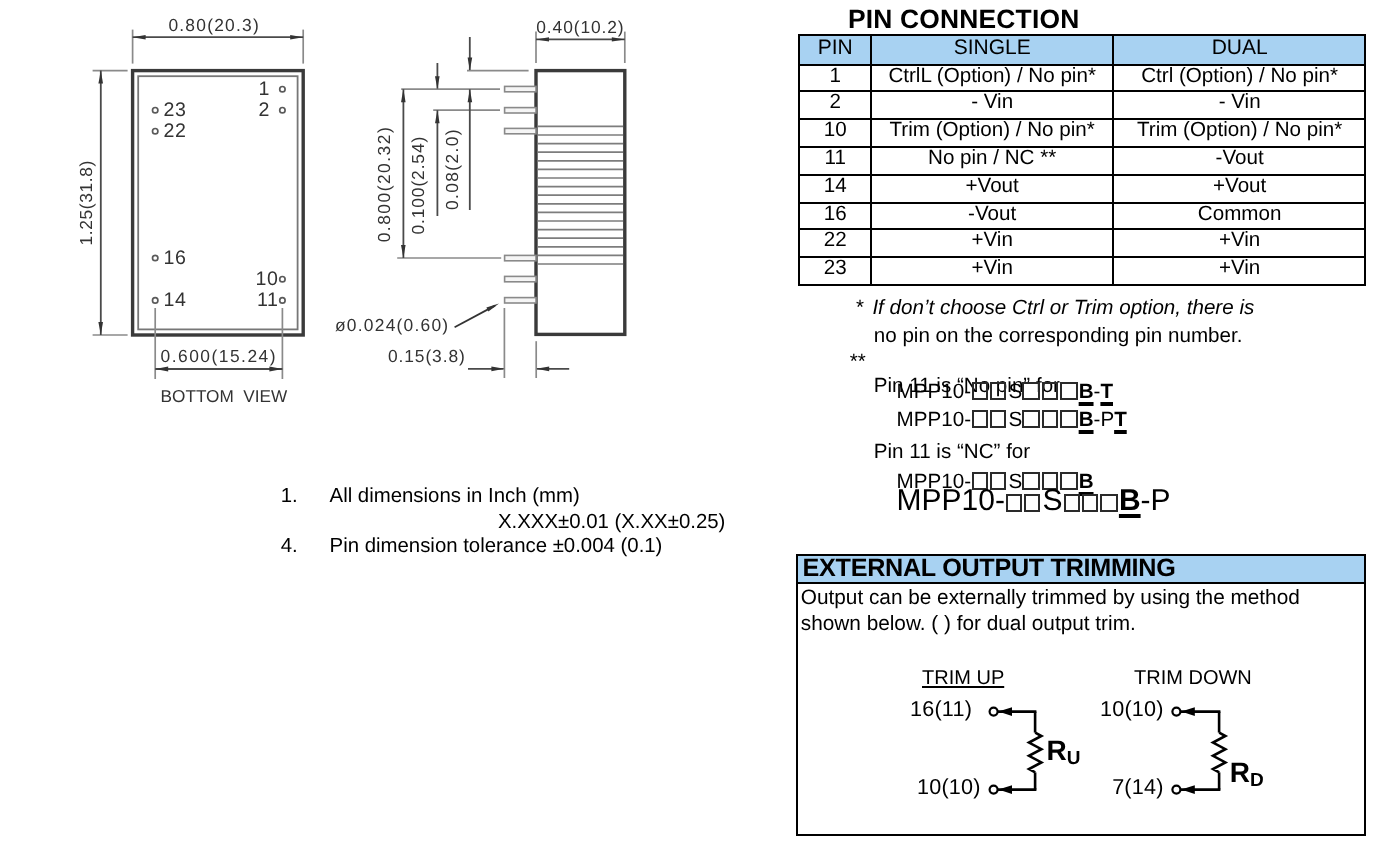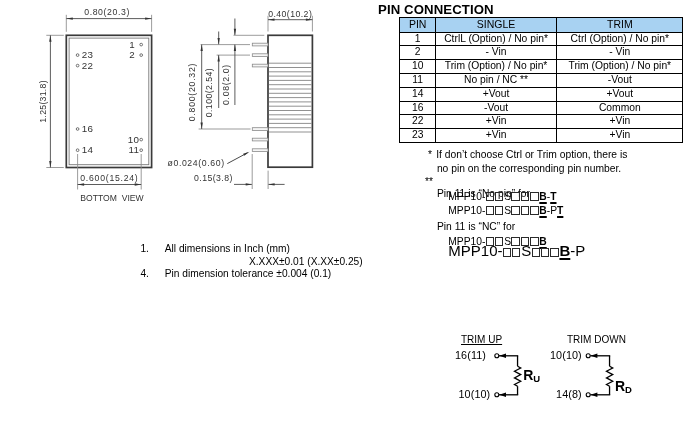--- a/index.html
+++ b/index.html
@@ -134,32 +134,32 @@
 <line x1="590.4000000000001" y1="394.8" x2="610.2" y2="394.8" stroke="#000" stroke-width="1.3"></line>
 <polygon points="590.6,394.8 597.4,392.6 597.4,397.0" fill="#000"></polygon>
 </svg>
 
 <div class="abs" style="left:140.4px;top:243.4px;font-size:10.2px;line-height:12.5px;">
 <div><span class="ni" style="display:inline-block;width:24.4px;">1.</span>All dimensions in Inch (mm)</div>
 <div><span class="ni" style="display:inline-block;width:108.6px;"></span>X.XXX±0.01 (X.XX±0.25)</div>
 <div><span class="ni" style="display:inline-block;width:24.4px;">4.</span>Pin dimension tolerance ±0.004 (0.1)</div>
 </div>
 
-<div class="abs" style="left:378px;top:1.8px;font-size:13.2px;font-weight:bold;letter-spacing:0.1px;">PIN CONNECTION</div>
+<div class="abs" style="left:424px;top:1.8px;font-size:13.2px;font-weight:bold;letter-spacing:0.1px;">PIN CONNECTION</div>
 <table class="pin abs" style="left:399.3px;top:17.2px;">
 <colgroup>
         <col style="width:35.7px">
         <col style="width:121.2px">
         <col style="width:126.3px">
       </colgroup>
 <tbody>
         <tr>
           <th>PIN</th>
           <th>SINGLE</th>
-          <th>TRIM</th>
+          <th>DUAL</th>
         </tr>
 <tr>
           <td>1</td>
           <td>CtrlL (Option) / No pin*</td>
           <td>Ctrl (Option) / No pin*</td>
         </tr>
 <tr>
           <td>2</td>
           <td>- Vin</td>
           <td>- Vin</td>
@@ -191,31 +191,35 @@
         </tr>
 <tr>
           <td>23</td>
           <td>+Vin</td>
           <td>+Vin</td>
         </tr>
 </tbody>
     </table>
 
 <div class="abs" style="left:428.0px;top:148.9px;font-size:10.3px;">*</div>
-<div class="abs" style="left:436.2px;top:148.9px;font-size:10.3px;">If don’t choose Ctrl or Trim option, there is</div>
+<div class="abs" style="left:436.2px;top:148.9px;font-size:10.3px;font-style:italic;">If don’t choose Ctrl or Trim option, there is</div>
 <div class="abs" style="left:436.9px;top:162.5px;font-size:10.3px;">no pin on the corresponding pin number.</div>
 <div class="abs" style="left:424.9px;top:176.0px;font-size:10.3px;">**</div>
 <div class="abs" style="left:436.9px;top:176.0px;font-size:10.3px;margin-top:12px;">Pin 11 is “No pin” for</div>
 <div class="abs" style="left:448.3px;top:191.4px;font-size:10.3px;">MPP10-<span class="bx"></span><span class="bx"></span>S<span class="bx"></span><span class="bx"></span><span class="bx"></span><b class="u">B</b>-<b class="u">T</b></div>
 <div class="abs" style="left:448.3px;top:205.2px;font-size:10.3px;">MPP10-<span class="bx"></span><span class="bx"></span>S<span class="bx"></span><span class="bx"></span><span class="bx"></span><b class="u">B</b>-P<b class="u">T</b></div>
 <div class="abs" style="left:436.9px;top:220.7px;font-size:10.3px;">Pin 11 is “NC” for</div>
 <div class="abs" style="left:448.3px;top:236.4px;font-size:10.3px;">MPP10-<span class="bx"></span><span class="bx"></span>S<span class="bx"></span><span class="bx"></span><span class="bx"></span><b class="u">B</b></div>
 <div class="abs" style="left:448.3px;top:242px;font-size:15px;">MPP10-<span class="bx"></span><span class="bx"></span>S<span class="bx"></span><span class="bx"></span><span class="bx"></span><b class="u">B</b>-P</div>
 
+<div id="extbox">
+<div id="extbar">EXTERNAL OUTPUT TRIMMING</div>
+<div style="font-size:10.4px;line-height:13.4px;padding:0.9px 0 0 1px;">Output can be externally trimmed by using the method<br>shown below. ( ) for dual output trim.</div>
+</div>
 <div class="abs" style="left:461px;top:334.2px;font-size:10px;text-decoration:underline;">TRIM UP</div>
 <div class="abs" style="left:567px;top:334.2px;font-size:10px;">TRIM DOWN</div>
 <div class="abs" style="left:455px;top:349.3px;width:35.3px;text-align:left;font-size:10.8px;letter-spacing:0.1px;">16(11)</div>
 <div class="abs" style="left:455px;top:388.3px;width:35.3px;text-align:right;font-size:10.8px;letter-spacing:0.1px;">10(10)</div>
 <div class="abs" style="left:546.5px;top:349.3px;width:35.3px;text-align:right;font-size:10.8px;letter-spacing:0.1px;">10(10)</div>
-<div class="abs" style="left:546.5px;top:388.3px;width:35.3px;text-align:right;font-size:10.8px;letter-spacing:0.1px;">14(8)</div>
+<div class="abs" style="left:546.5px;top:388.3px;width:35.3px;text-align:right;font-size:10.8px;letter-spacing:0.1px;">7(14)</div>
 <div class="abs" style="left:523.2px;top:367px;font-size:14px;font-weight:bold;">R<span style="font-size:9.5px;vertical-align:-2px;">U</span></div>
 <div class="abs" style="left:614.9px;top:367px;font-size:14px;font-weight:bold;margin-top:11px;">R<span style="font-size:9.5px;vertical-align:-2px;">D</span></div>
 </div>
 
 </body></html>

